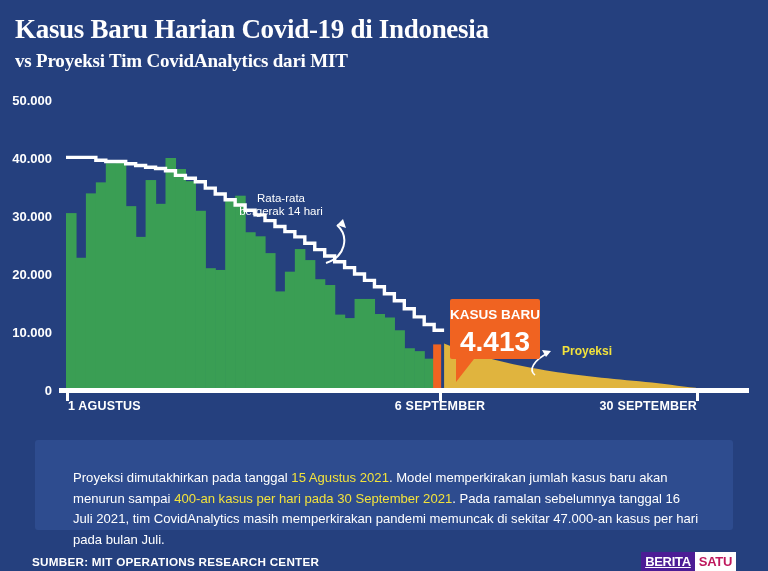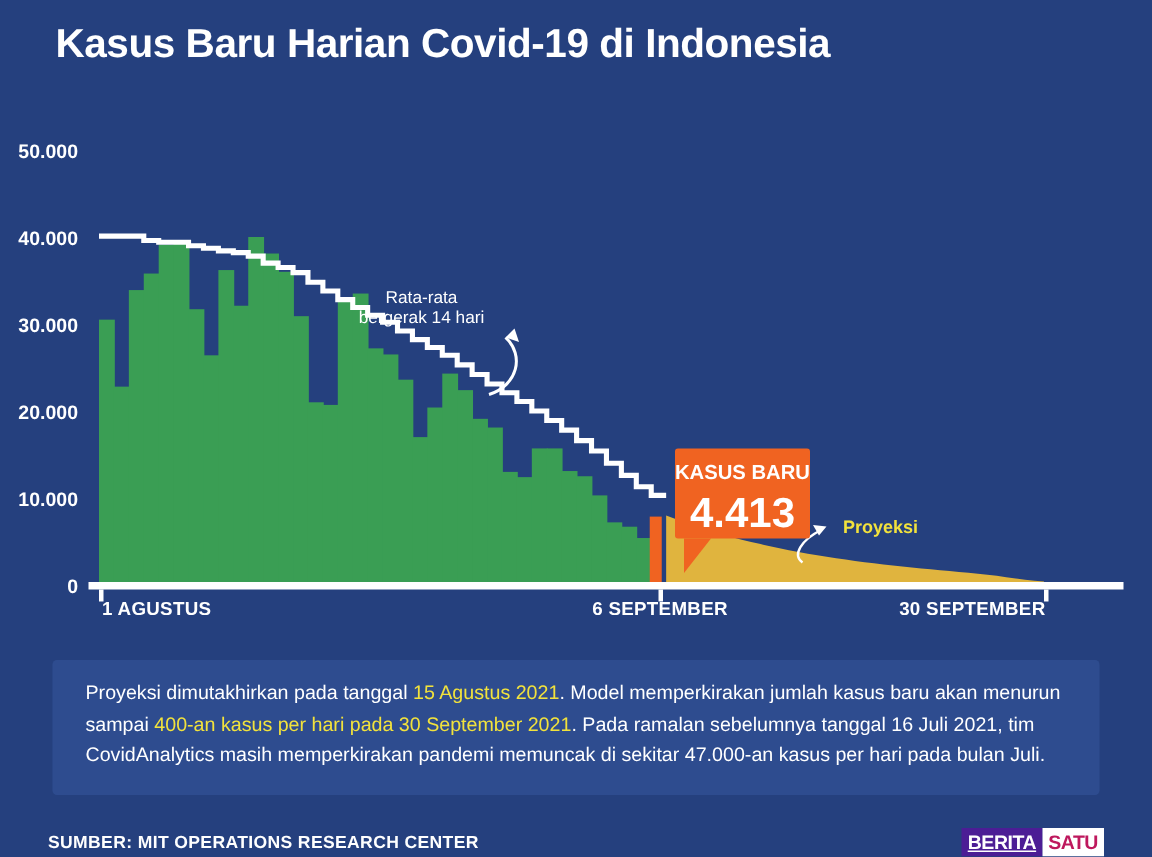--- a/index.html
+++ b/index.html
@@ -6,21 +6,21 @@
   body{
     width:768px;height:571px;overflow:hidden;
     background:#25407e;
     font-family:"Liberation Sans", sans-serif;
     color:#ffffff;
     position:relative;
   }
   #infographic{position:absolute;left:0;top:0;width:768px;height:571px;}
 
   
-  .header{position:absolute;left:37px;top:12px;width:700px;}
+  .header{position:absolute;left:15px;top:12px;width:700px;font-family:Liberation Serif, serif;}
   .title{
     font-size:27px;font-weight:bold;letter-spacing:-0.3px;
     line-height:34px;white-space:nowrap;
   }
   .subtitle{
     font-size:19px;font-weight:bold;letter-spacing:-0.2px;
     line-height:26px;white-space:nowrap;margin-top:2px;
   }
 
   
@@ -57,21 +57,21 @@
 
   
   .notebox{
     position:absolute;left:35px;top:440px;width:698px;height:90px;
     background:#2e4c8f;
     border-radius:3px;
     box-sizing:border-box;
     padding:12px 18px 10px 22px;
   }
   .notebox p{
-    margin:0;font-size:13.1px;line-height:20.5px;color:#ffffff;
+    margin:16px;font-size:13.1px;line-height:20.5px;color:#ffffff;
     font-family:"Liberation Sans", sans-serif;
   }
   .hl{color:#f2e23c;}
 
   
   .footer{position:absolute;left:32px;top:551px;width:704px;height:22px;}
   .source{
     font-size:11.7px;font-weight:bold;letter-spacing:0.25px;
     color:#ffffff;line-height:22px;
   }
@@ -80,20 +80,21 @@
   .logo-berita{background:#4c1d95;color:#ffffff;padding:0 4px;letter-spacing:-0.3px;text-decoration:underline;}
   .logo-satu{background:#ffffff;color:#be185d;padding:0 4px;letter-spacing:-0.3px;}
 </style>
 </head>
 <body>
 
 <div id="infographic">
 
   <div class="header">
     <div class="title">Kasus Baru Harian Covid-19 di Indonesia</div>
+    <div class="subtitle">vs Proyeksi Tim CovidAnalytics dari MIT</div>
   </div>
 
   <div class="chart-wrap">
     <svg class="chart-svg" id="chart" width="768" height="325" viewBox="0 0 768 325">
 
       <g id="y-labels">
           <text x="52" y="310" class="ylabel">0</text>
           <text x="52" y="252" class="ylabel">10.000</text>
           <text x="52" y="194" class="ylabel">20.000</text>
           <text x="52" y="136" class="ylabel">30.000</text>

